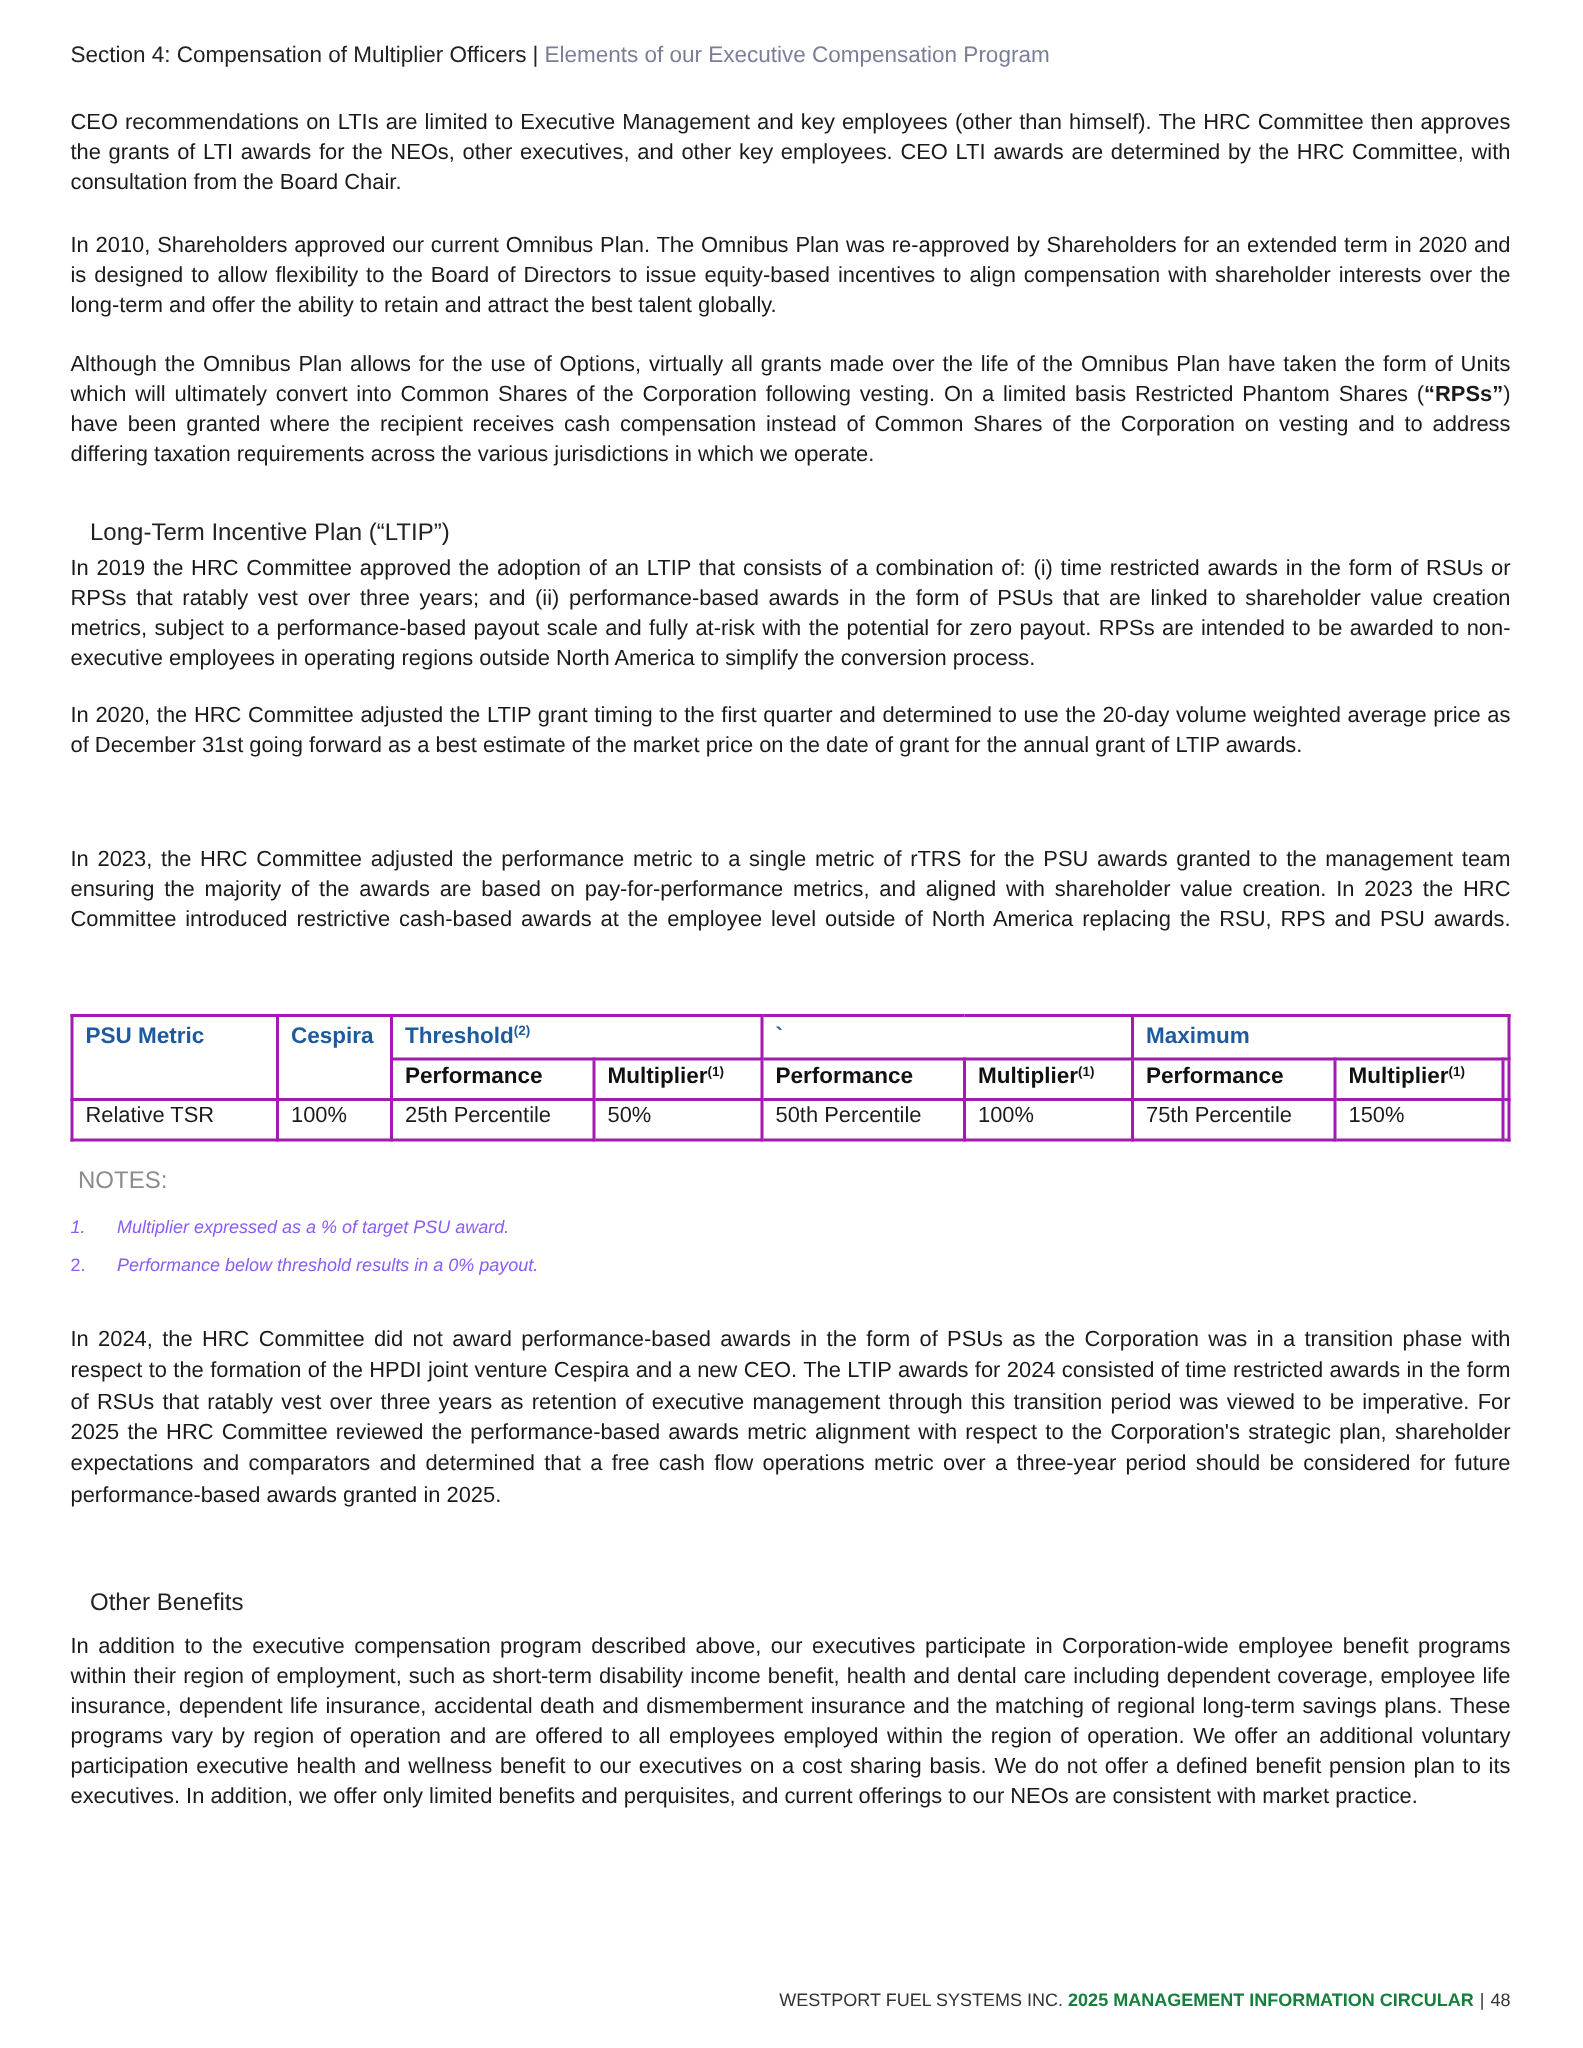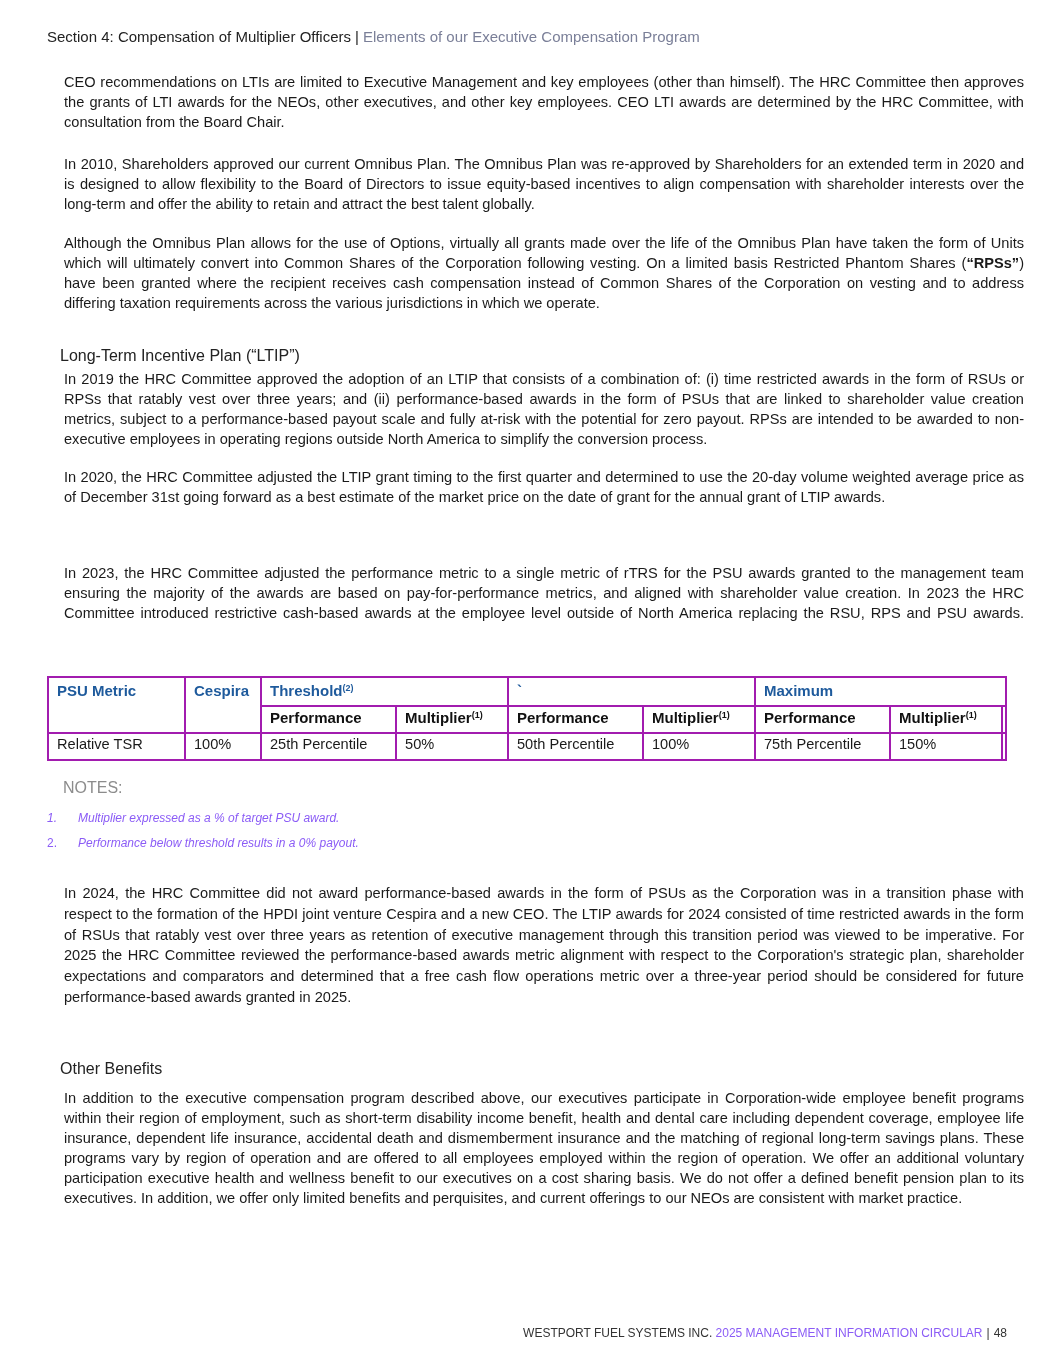--- a/index.html
+++ b/index.html
@@ -7,47 +7,47 @@
     width: 1055px; height: 1365px; position: relative; overflow: hidden;
     font-family: "Liberation Sans", sans-serif; color: #1a1a1a;
   }
   .page { position: absolute; left: 47px; top: 0; width: 960px; }
   .header {
     position: absolute; top: 28px; left: 0; font-size: 15px; white-space: nowrap; color: #222;
   }
   .header .sep { margin: 0 4px; }
   .header .sub { color: #7a7f98; text-align: right; }
   p.body {
-    position: absolute; left: 17px; width: 960px; margin: 0;
+    position: absolute; left: 0; width: 960px; margin: 0;
     font-size: 14.6px; line-height: 20px; text-align: justify; color: #1a1a1a;
   }
   h2.section {
     position: absolute; left: 0; margin: 13px; font-weight: normal;
     font-size: 16px; color: #222;
   }
   .last-justify { text-align-last: justify; }
   table.psu {
     position: absolute; left: 0; top: 676px; width: 960px;
     border-collapse: collapse; font-size: 14.6px;
   }
   table.psu td, table.psu th {
     border: 2px solid #a21caf; padding: 2px 8px; height: 21px; text-align: left; vertical-align: top;
   }
   table.psu th.hd { color: #1e5a9c; font-weight: bold; font-size: 15px; padding-top: 4px; }
   table.psu th.sh { color: #111; font-weight: bold; font-size: 15px; border-radius: 10px; }
   table.psu sup { font-size: 9px; vertical-align: 5px; }
   table.psu td.spacer, table.psu th.spacer { width: 2px; padding: 0; }
-  .notes-title { position: absolute; left: 16px; top: 779px; font-size: 16px; color: #8c8c8c; }
+  .notes-title { position: absolute; left: 5px; top: 779px; font-size: 16px; color: #8c8c8c; }
   .note { position: absolute; left: 0; font-size: 12px; color: #8b5cf6; font-style: italic; }
   .note .num { display: inline-block; width: 31px; font-style: normal; }
   .note .num.it { font-style: italic; }
   .footer {
     position: absolute; top: 1326px; right: 48px; font-size: 12px; white-space: nowrap; color: #333;
   }
-  .footer .pub { color: #8b5cf6; }
+  .footer .pub { color: #15803d; font-weight: bold; }
   .footer .sep { margin: 0 4px; }
   b.q { font-weight: bold; }
 </style>
 </head>
 <body>
 
 <div class="page">
 
   <div class="header">
     <span>Section 4: Compensation of Multiplier Officers</span><span class="sep">|</span><span class="sub">Elements of our Executive Compensation Program</span>

